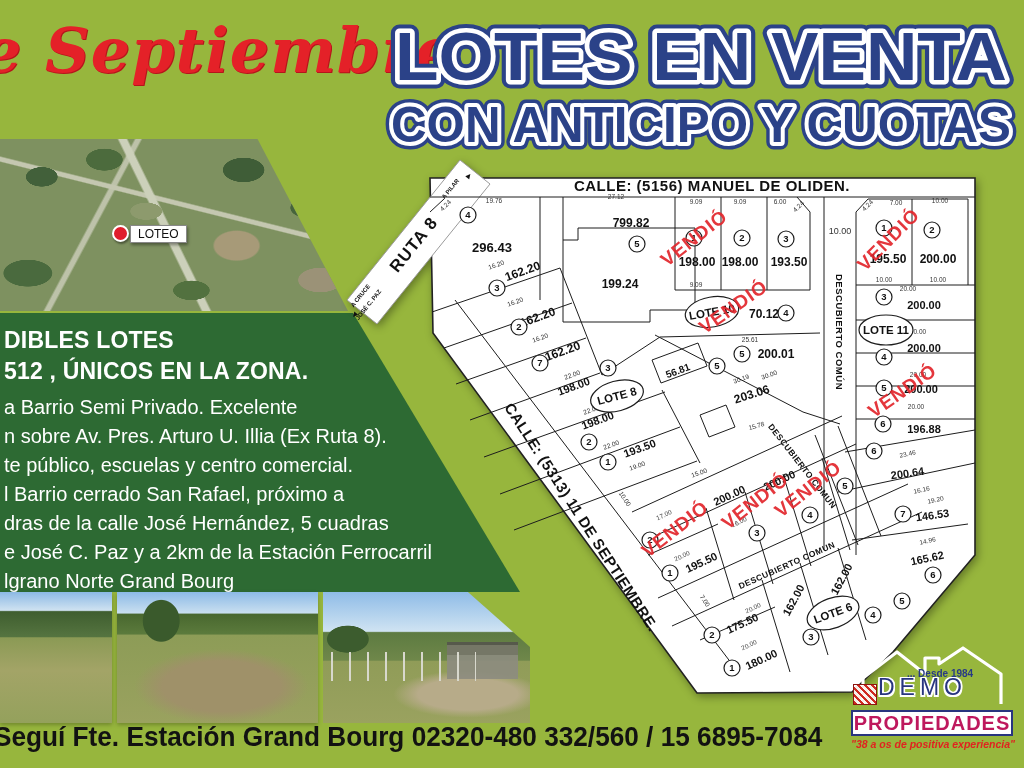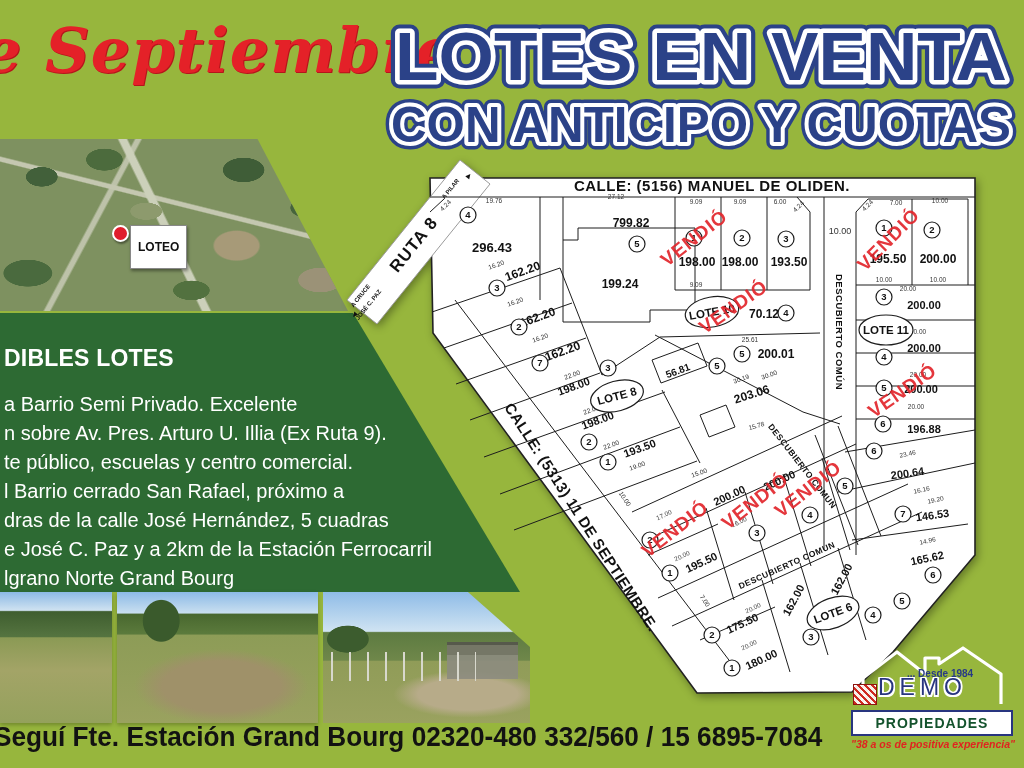--- a/index.html
+++ b/index.html
@@ -27,32 +27,32 @@
       radial-gradient(26px 16px at 88% 40%,#46643c 0 60%,transparent 62%),
       radial-gradient(40px 22px at 8% 78%,#4a6a3e 0 60%,transparent 62%),
       radial-gradient(30px 16px at 55% 88%,#52713f 0 60%,transparent 62%),
       radial-gradient(36px 20px at 92% 82%,#9b9277 0 60%,transparent 62%),
       radial-gradient(40px 26px at 68% 62%,#a79a78 0 55%,transparent 60%),
       radial-gradient(26px 14px at 42% 42%,#8d9a6d 0 60%,transparent 62%),
       linear-gradient(64deg,transparent 46.5%,#ccd0ba 47%,#ccd0ba 48.6%,transparent 49.1%),
       linear-gradient(14deg,transparent 57.5%,#c4c7b0 58%,#c4c7b0 59.4%,transparent 60%),
       linear-gradient(118deg,transparent 30.5%,#bdc2a9 31%,#bdc2a9 32%,transparent 32.5%);}
   .loteo-label{position:absolute;left:130px;top:86px;background:#fff;color:#111;
-    font-weight:700;font-size:12px;padding:14px 7px;border:1px solid #888;
+    font-weight:400;font-size:12px;padding:1px 7px;border:1px solid #888;
     box-shadow:1px 2px 3px rgba(0,0,0,.4);}
   .map-pin{position:absolute;left:112px;top:86px;width:13px;height:13px;background:#e01d2c;
     border:2.5px solid #fff;border-radius:50%;box-shadow:1px 2px 2px rgba(0,0,0,.4);}
 
   
   .panel{position:absolute;left:0;top:313px;width:560px;height:279px;
     background:#2d6a33;color:#fff;
     clip-path:polygon(0 0,353px 0,520px 279px,0 279px);}
-  .panel-inner{padding:30px 0 0 4px;}
+  .panel-inner{padding:12px 0 0 4px;}
   .panel .hl{font-weight:700;font-size:23px;line-height:31px;letter-spacing:.2px;}
-  .panel .body{margin-top:16px;font-size:20px;line-height:29px;}
+  .panel .body{margin-top:6px;font-size:20px;line-height:29px;}
 
   
   .map-svg{position:absolute;left:0;top:0;}
   .map-svg text{font-family:"Liberation Sans",sans-serif;text-anchor:middle;fill:#111;}
   .map-svg .dim{fill:#333;}
   .map-svg .area{font-weight:700;}
   .map-svg .street{font-weight:700;letter-spacing:.5px;}
   .map-svg .vendido{fill:#e2262c;font-size:19px;font-weight:700;letter-spacing:1px;opacity:.92;}
   .map-svg .lotnum{font-size:9.5px;font-weight:700;}
   .map-svg .lote-label{font-size:11.5px;font-weight:700;}
@@ -95,21 +95,21 @@
     border:1px solid #8c1410;
     background-image:
       repeating-linear-gradient(45deg,#cf2a20 0 2.5px,rgba(255,255,255,.9) 2.5px 5px),
       repeating-linear-gradient(-45deg,#cf2a20 0 2.5px,transparent 2.5px 5px);}
   .logo .demo{position:absolute;left:27px;top:28px;font-size:23px;font-weight:400;
     letter-spacing:5px;color:#28357f;
     text-shadow:-1.5px -1.5px 0 #fff,1.5px -1.5px 0 #fff,-1.5px 1.5px 0 #fff,
       1.5px 1.5px 0 #fff,0 -1.5px 0 #fff,0 1.5px 0 #fff,-1.5px 0 0 #fff,1.5px 0 0 #fff;}
   .logo .band{position:absolute;left:0;top:64px;width:158px;height:22px;background:#fff;
     border:2px solid #28357f;display:flex;align-items:center;justify-content:center;
-    font-weight:900;font-size:14px;letter-spacing:1px;color:#14532d;}
+    font-weight:900;font-size:20px;letter-spacing:1px;color:#be185d;}
   .logo .tagline{position:absolute;left:0;top:92px;width:166px;color:#e02320;
     font-weight:700;font-style:italic;font-size:10.5px;white-space:nowrap;}
 </style>
 </head>
 <body>
 
 <div class="stage">
 
   <div class="script-title">e Septiembre</div>
 
@@ -126,24 +126,25 @@
 
   <div class="aerial">
     <div class="map-pin"></div>
     <div class="loteo-label">LOTEO</div>
   </div>
 
   <div class="panel">
     <div class="panel-inner">
       <div class="hl">
         <div>DIBLES LOTES</div>
+        <div>512 , ÚNICOS EN LA ZONA.</div>
       </div>
       <div class="body">
         <div>a Barrio Semi Privado. Excelente</div>
-        <div>n sobre Av. Pres. Arturo U. Illia (Ex Ruta 9).</div>
+        <div>n sobre Av. Pres. Arturo U. Illia (Ex Ruta 8).</div>
         <div>te público, escuelas y centro comercial.</div>
         <div>l Barrio cerrado San Rafael, próximo a</div>
         <div>dras de la calle José Hernández, 5 cuadras</div>
         <div>e José C. Paz y a 2km de la Estación Ferrocarril</div>
         <div>lgrano Norte Grand Bourg</div>
       </div>
     </div>
   </div>
 
   <svg class="map-svg" width="1024" height="768" viewBox="0 0 1024 768">

